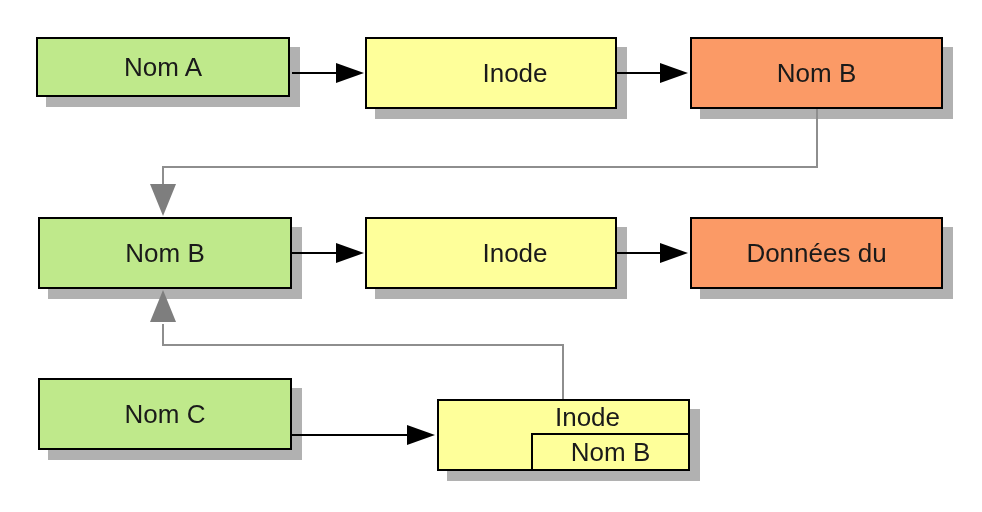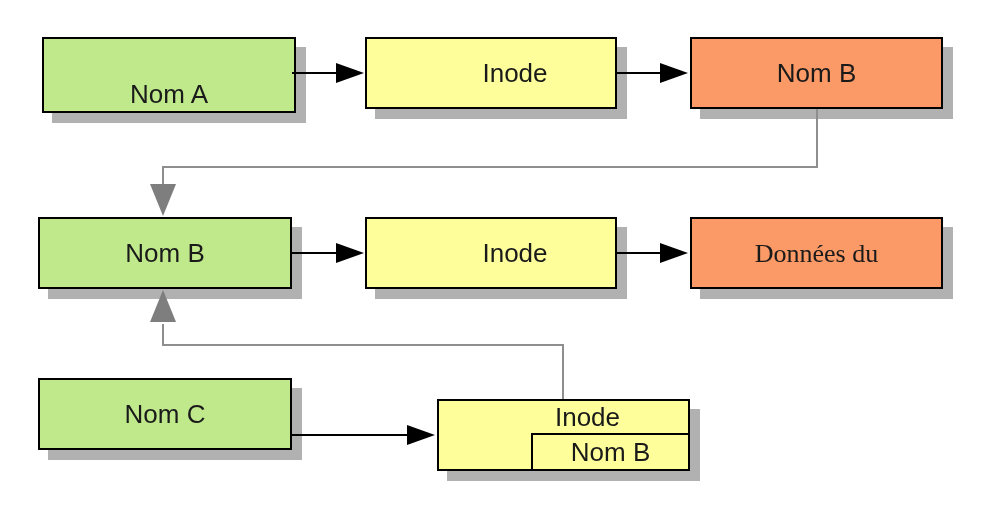--- a/index.html
+++ b/index.html
@@ -28,27 +28,27 @@
     text-align: center;
     font-size: 26px;
     line-height: 33px;
     color: #1a1a1a;
   }
   .node.name   { background: #bfe98b; }
   .node.inode  { background: #feff9a; padding-left: 48px; }
   .node.target { background: #fb9a66; }
 
   
-  #node-nom-a        { left: 42px;  top: 37px;  width: 254px; height: 76px; align-items: flex-end; }
+  #node-nom-a        { left: 36px;  top: 37px;  width: 254px; height: 60px; }
   #node-inode-1      { left: 365px; top: 37px;  width: 252px; height: 72px; }
   #node-nom-b-target { left: 690px; top: 37px;  width: 253px; height: 72px; }
   
   #node-nom-b        { left: 38px;  top: 217px; width: 254px; height: 72px; }
   #node-inode-2      { left: 365px; top: 217px; width: 252px; height: 72px; }
-  #node-file-data    { left: 690px; top: 217px; width: 253px; height: 72px; font-family: Liberation Serif, serif; }
+  #node-file-data    { left: 690px; top: 217px; width: 253px; height: 72px; }
   
   #node-nom-c        { left: 38px;  top: 378px; width: 254px; height: 72px; }
   #node-inode-3      { left: 437px; top: 399px; width: 253px; height: 72px;
                        justify-content: center; align-items: flex-start; }
   #node-inode-3 .inode-title {
     display: block;
     height: 32px;
     line-height: 32px;
   }
   .inner-entry {

